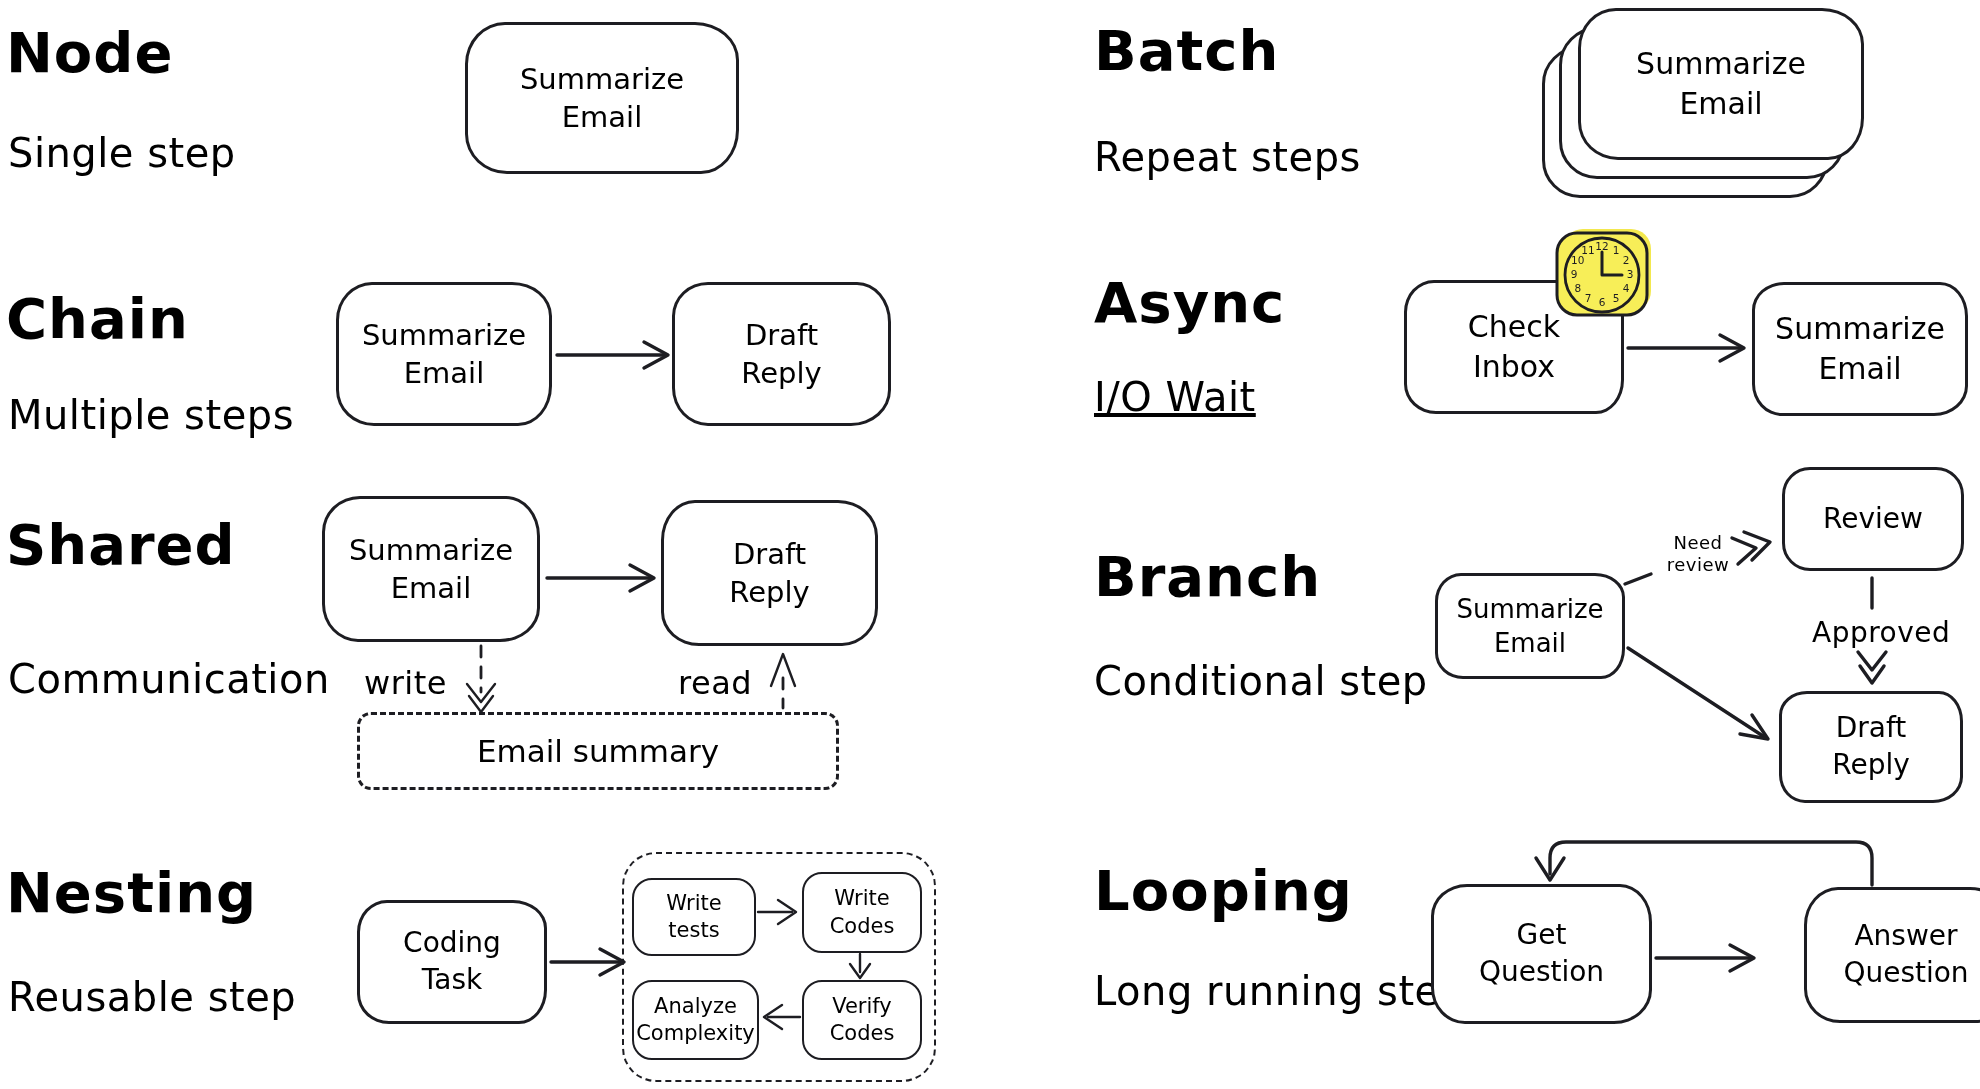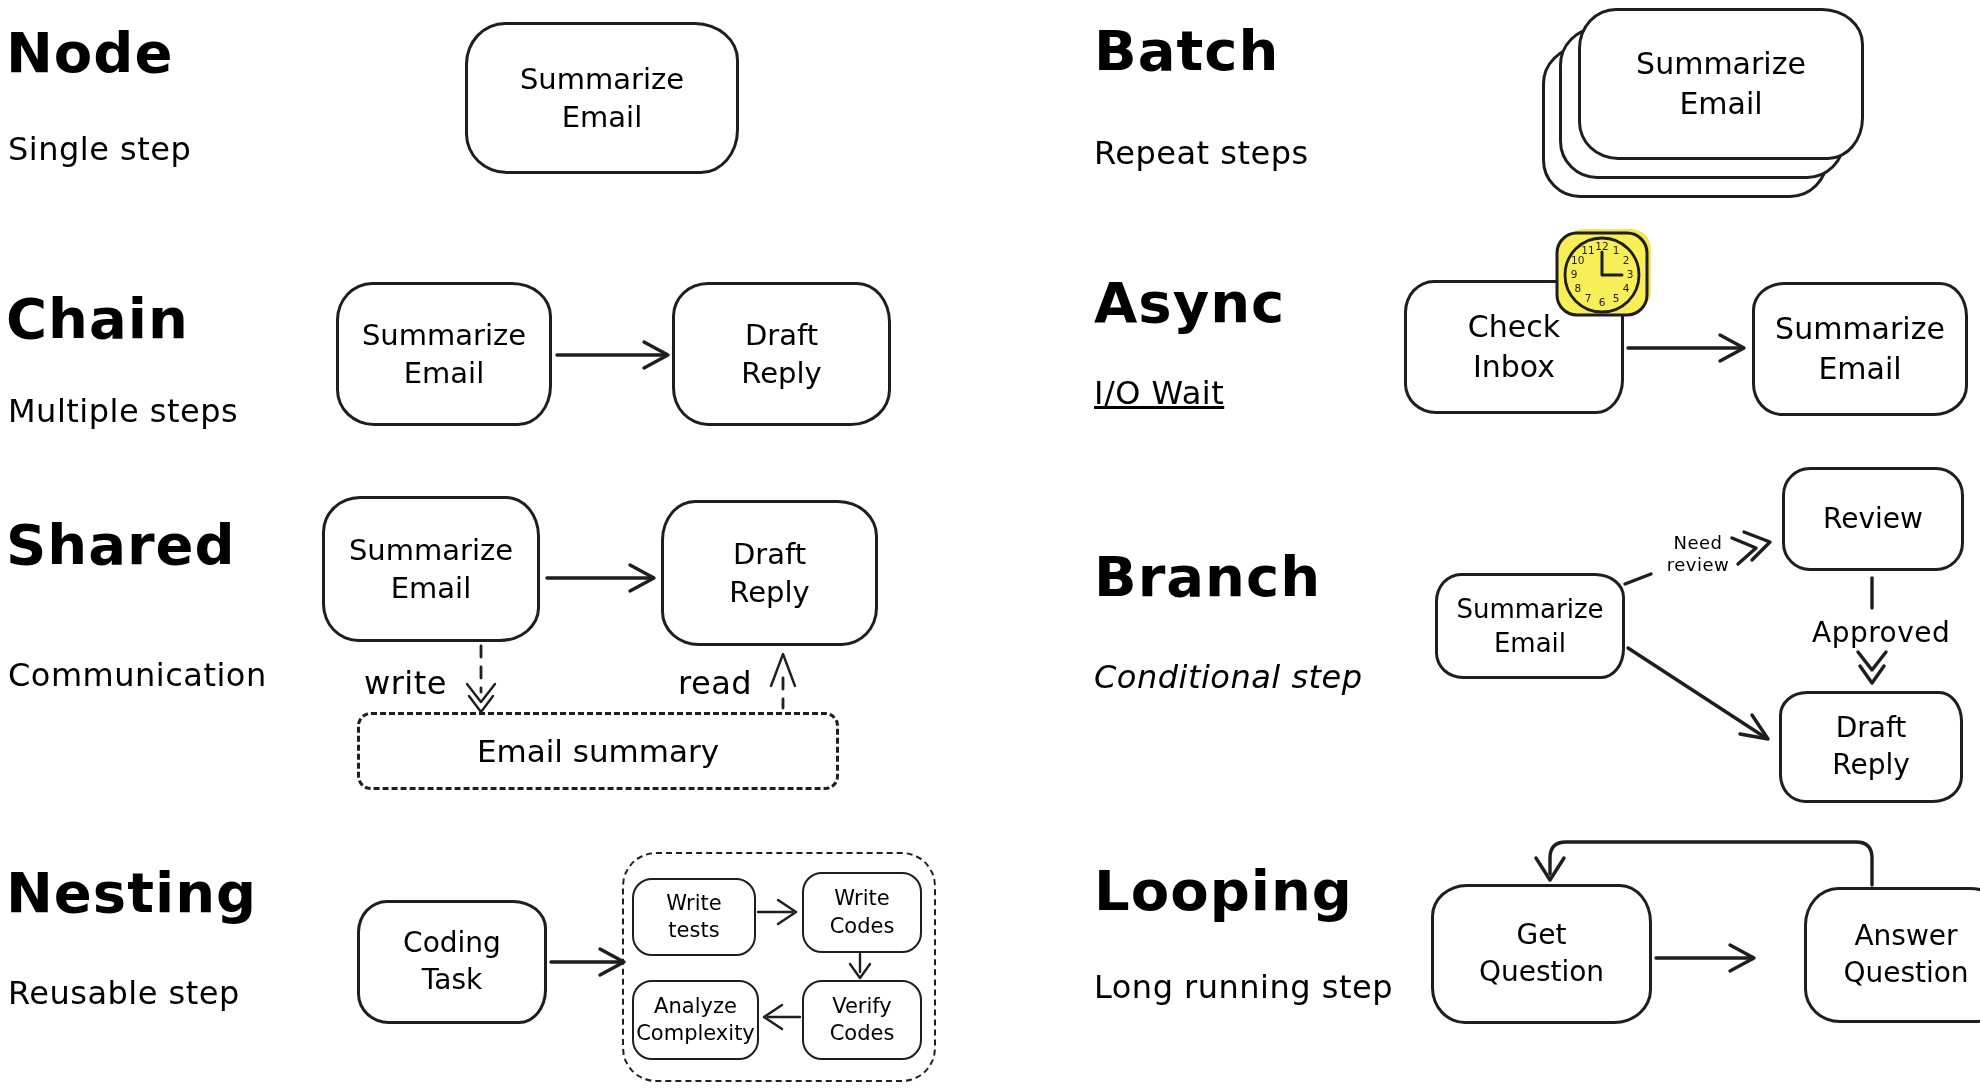--- a/index.html
+++ b/index.html
@@ -2,21 +2,21 @@
 <html><head>
 <meta charset="utf-8">
 <style>
   html,body{margin:0;padding:0;background:#ffffff;}
   #canvas{
     position:relative;width:1980px;height:1089px;background:#ffffff;overflow:hidden;
     font-family:"DejaVu Sans","Liberation Sans",sans-serif;color:#000000;
   }
   .abs{position:absolute;}
   .title{font-size:56px;font-weight:700;letter-spacing:1px;line-height:1.05;}
-  .subtitle{font-size:32px;font-weight:400;letter-spacing:.5px;}
+  .subtitle{font-size:40px;font-weight:400;letter-spacing:.5px;}
   .node{
     position:absolute;background:#fff;border:3.4px solid #1d1d22;
     display:flex;align-items:center;justify-content:center;text-align:center;
     font-size:29px;line-height:1.32;white-space:pre-line;box-sizing:border-box;
   }
   .node.small{font-size:21px;border-width:2.6px;line-height:1.3;}
   .dashedbox{
     position:absolute;background:transparent;border:3px dashed #1d1d22;
     display:flex;align-items:center;justify-content:center;text-align:center;
     font-size:31px;box-sizing:border-box;
@@ -101,21 +101,21 @@
         <text x="34.0" y="76.2">7</text>
         <text x="23.8" y="66.0">8</text>
         <text x="20.0" y="52.0">9</text>
         <text x="23.8" y="38.0">10</text>
         <text x="34.0" y="27.8">11</text>
       </g>
     <path d="M48,49 L48,26 M48,49 L68,49" fill="none" stroke="#1d1d22" stroke-width="3" stroke-linecap="round"></path>
   </svg>
 
   <div class="abs title" style="left:1094px;top:548px;">Branch</div>
-  <div class="abs subtitle" style="left:1094px;top:658px;font-style:italic;">Conditional step</div>
+  <div class="abs subtitle" style="left:1094px;top:658px;">Conditional step</div>
   <div class="node" style="left:1435px;top:573px;width:190px;height:106px;border-radius:26px 30px 24px 28px / 28px 24px 30px 26px;font-size:26px;">Summarize
 Email</div>
   <div class="node" style="left:1782px;top:467px;width:182px;height:104px;border-radius:28px;font-size:28px;">Review</div>
   <div class="node" style="left:1779px;top:691px;width:184px;height:112px;border-radius:28px 24px 30px 26px / 24px 30px 26px 28px;font-size:28px;">Draft
 Reply</div>
   <div class="flowlabel sm" style="left:1650px;top:532px;width:96px;">Need
 review</div>
   <div class="flowlabel" style="left:1812px;top:616px;font-size:28px;">Approved</div>
 
   <div class="abs title" style="left:1094px;top:862px;">Looping</div>

